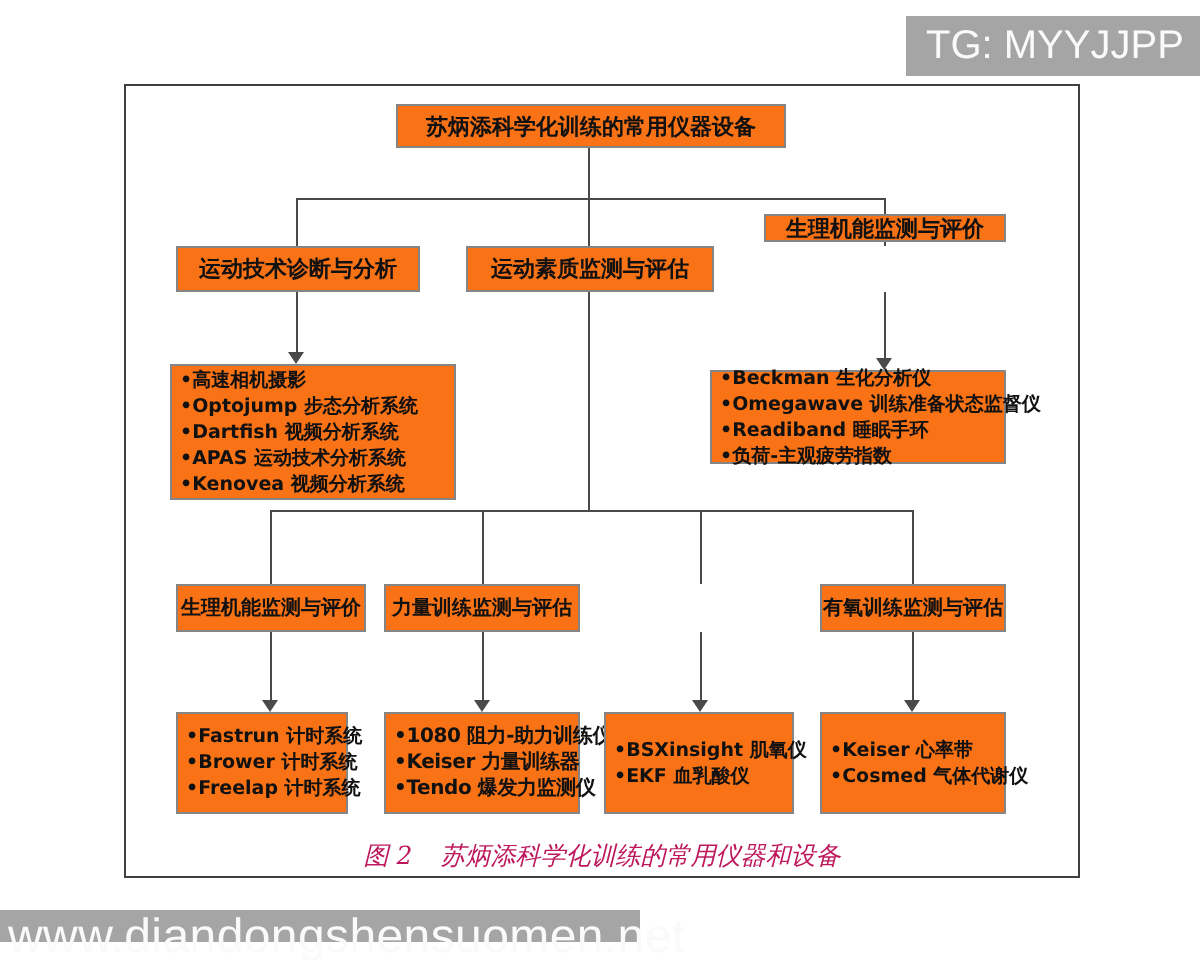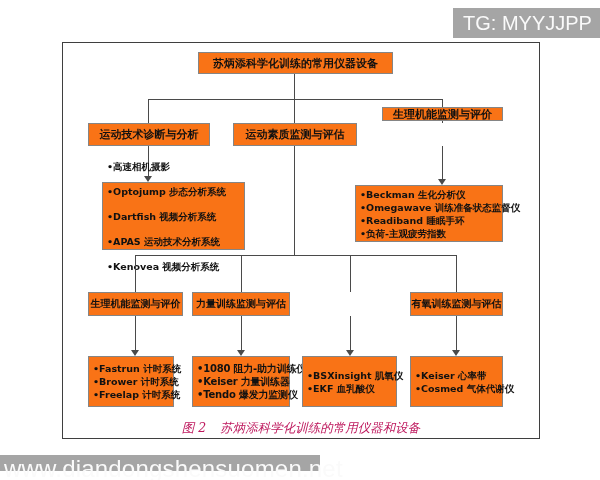--- a/index.html
+++ b/index.html
@@ -69,29 +69,29 @@
   <div class="box node" style="left:88px;top:123px;width:122px;height:23px;">运动技术诊断与分析</div>
   <div class="box node" style="left:233px;top:123px;width:124px;height:23px;">运动素质监测与评估</div>
   <div class="box node" style="left:382px;top:107px;width:121px;height:14px;">生理机能监测与评价</div>
 
   <div class="line" style="left:148px;top:146px;width:1px;height:30px;"></div>
   <div class="ah" style="left:144px;top:176px;"></div>
 
   <div class="line" style="left:442px;top:146px;width:1px;height:33px;"></div>
   <div class="ah" style="left:438px;top:179px;"></div>
 
-  <div class="box detail" style="left:102px;top:182px;width:143px;height:68px;gap:12px;">
+  <div class="box detail" style="left:85px;top:182px;width:143px;height:68px;">
       <div class="li">•高速相机摄影</div>
       <div class="li">•Optojump 步态分析系统</div>
       <div class="li">•Dartfish 视频分析系统</div>
       <div class="li">•APAS 运动技术分析系统</div>
       <div class="li">•Kenovea 视频分析系统</div>
     </div>
 
-  <div class="box detail" style="left:355px;top:185px;width:148px;height:57px;">
+  <div class="box detail" style="left:355px;top:185px;width:148px;height:47px;">
       <div class="li">•Beckman 生化分析仪</div>
       <div class="li">•Omegawave 训练准备状态监督仪</div>
       <div class="li">•Readiband 睡眠手环</div>
       <div class="li">•负荷-主观疲劳指数</div>
     </div>
 
   <div class="line" style="left:294px;top:146px;width:1px;height:109px;"></div>
   <div class="line" style="left:135px;top:255px;width:322px;height:1px;"></div>
   <div class="line" style="left:135px;top:256px;width:1px;height:36px;"></div>
   <div class="line" style="left:241px;top:256px;width:1px;height:36px;"></div>

